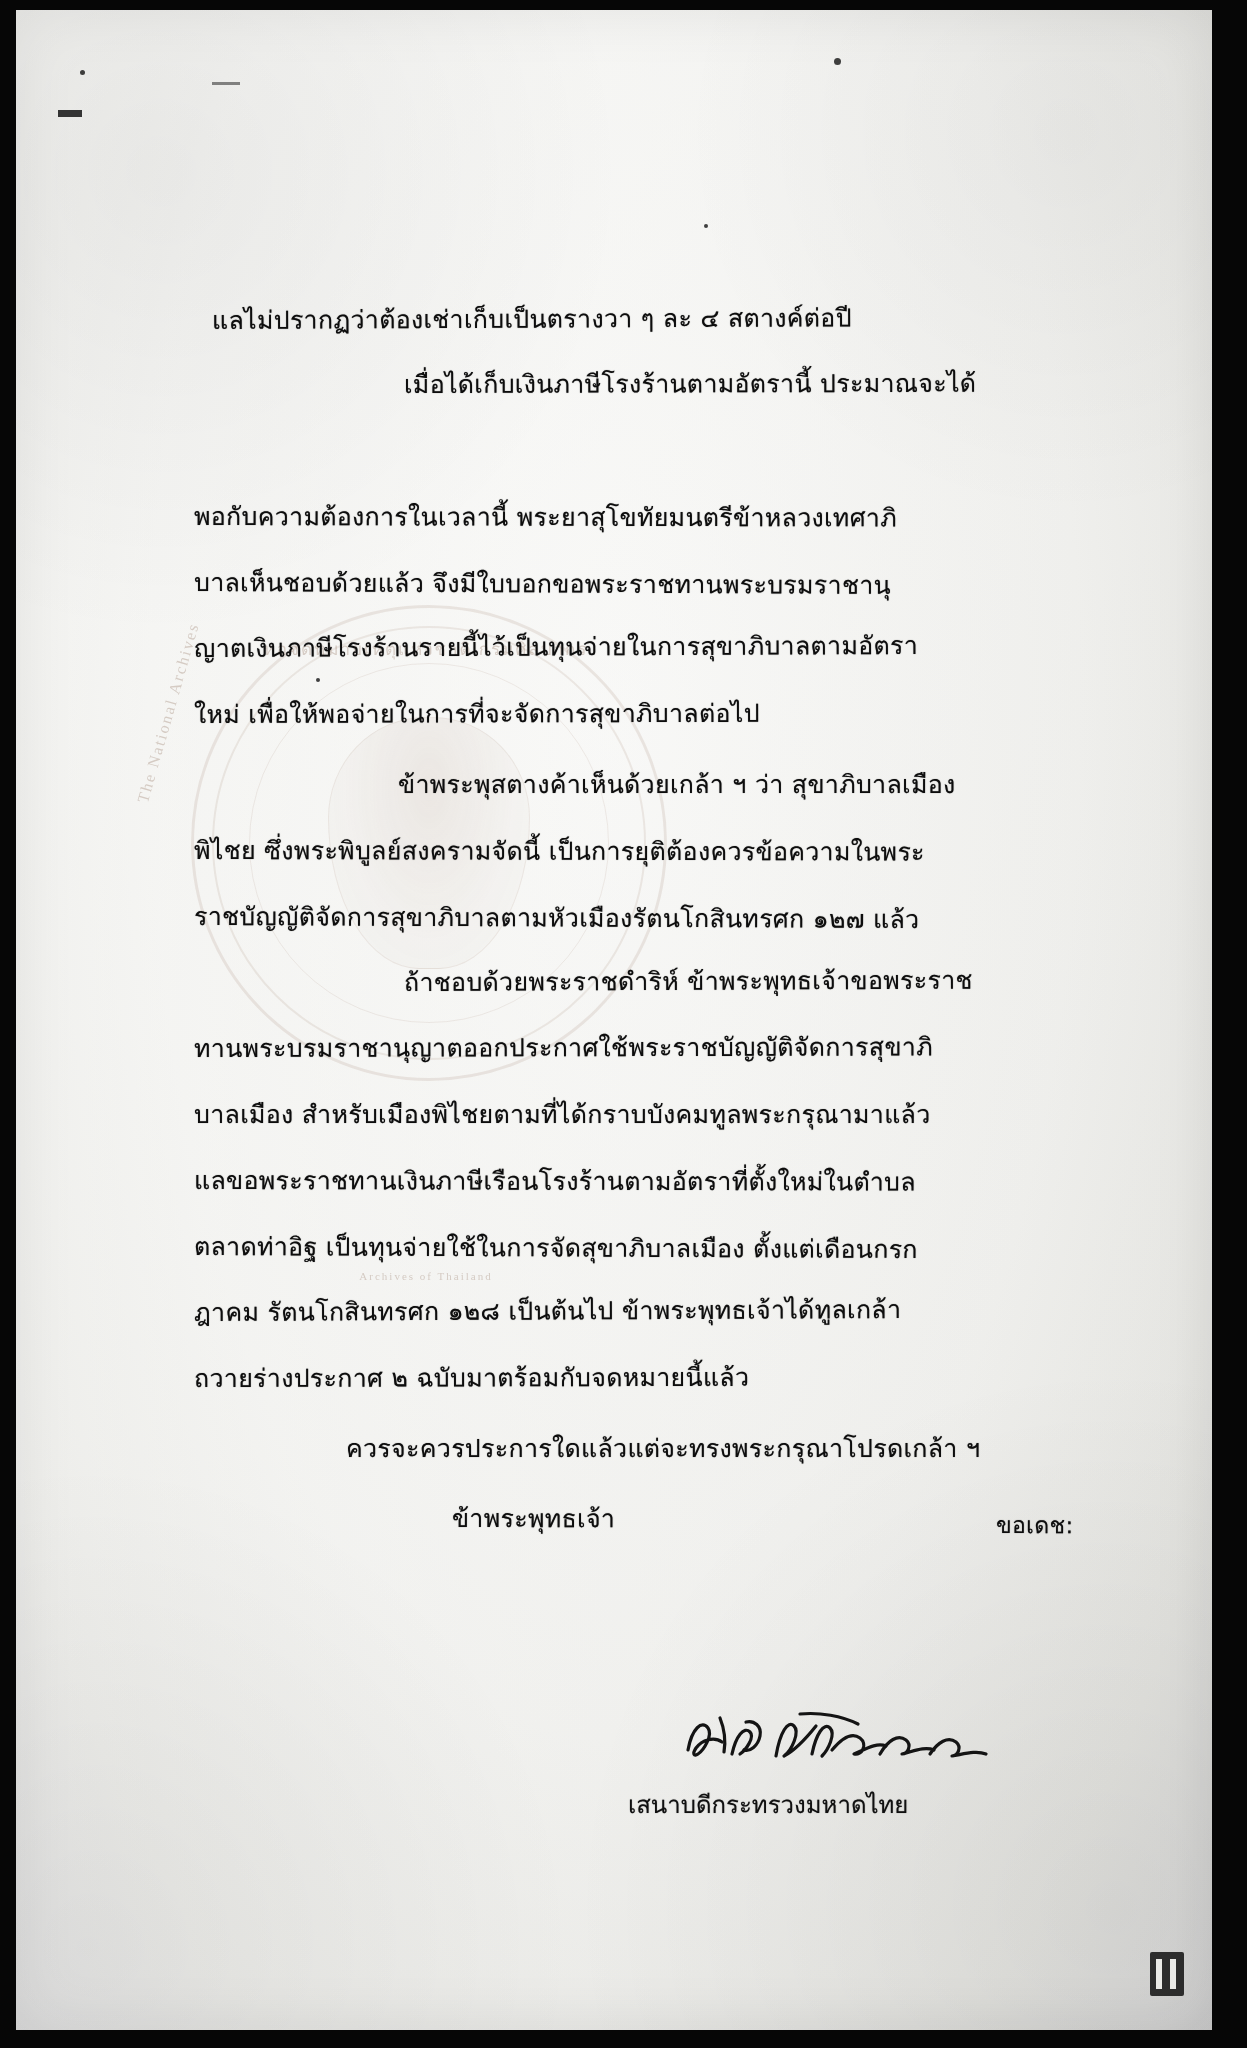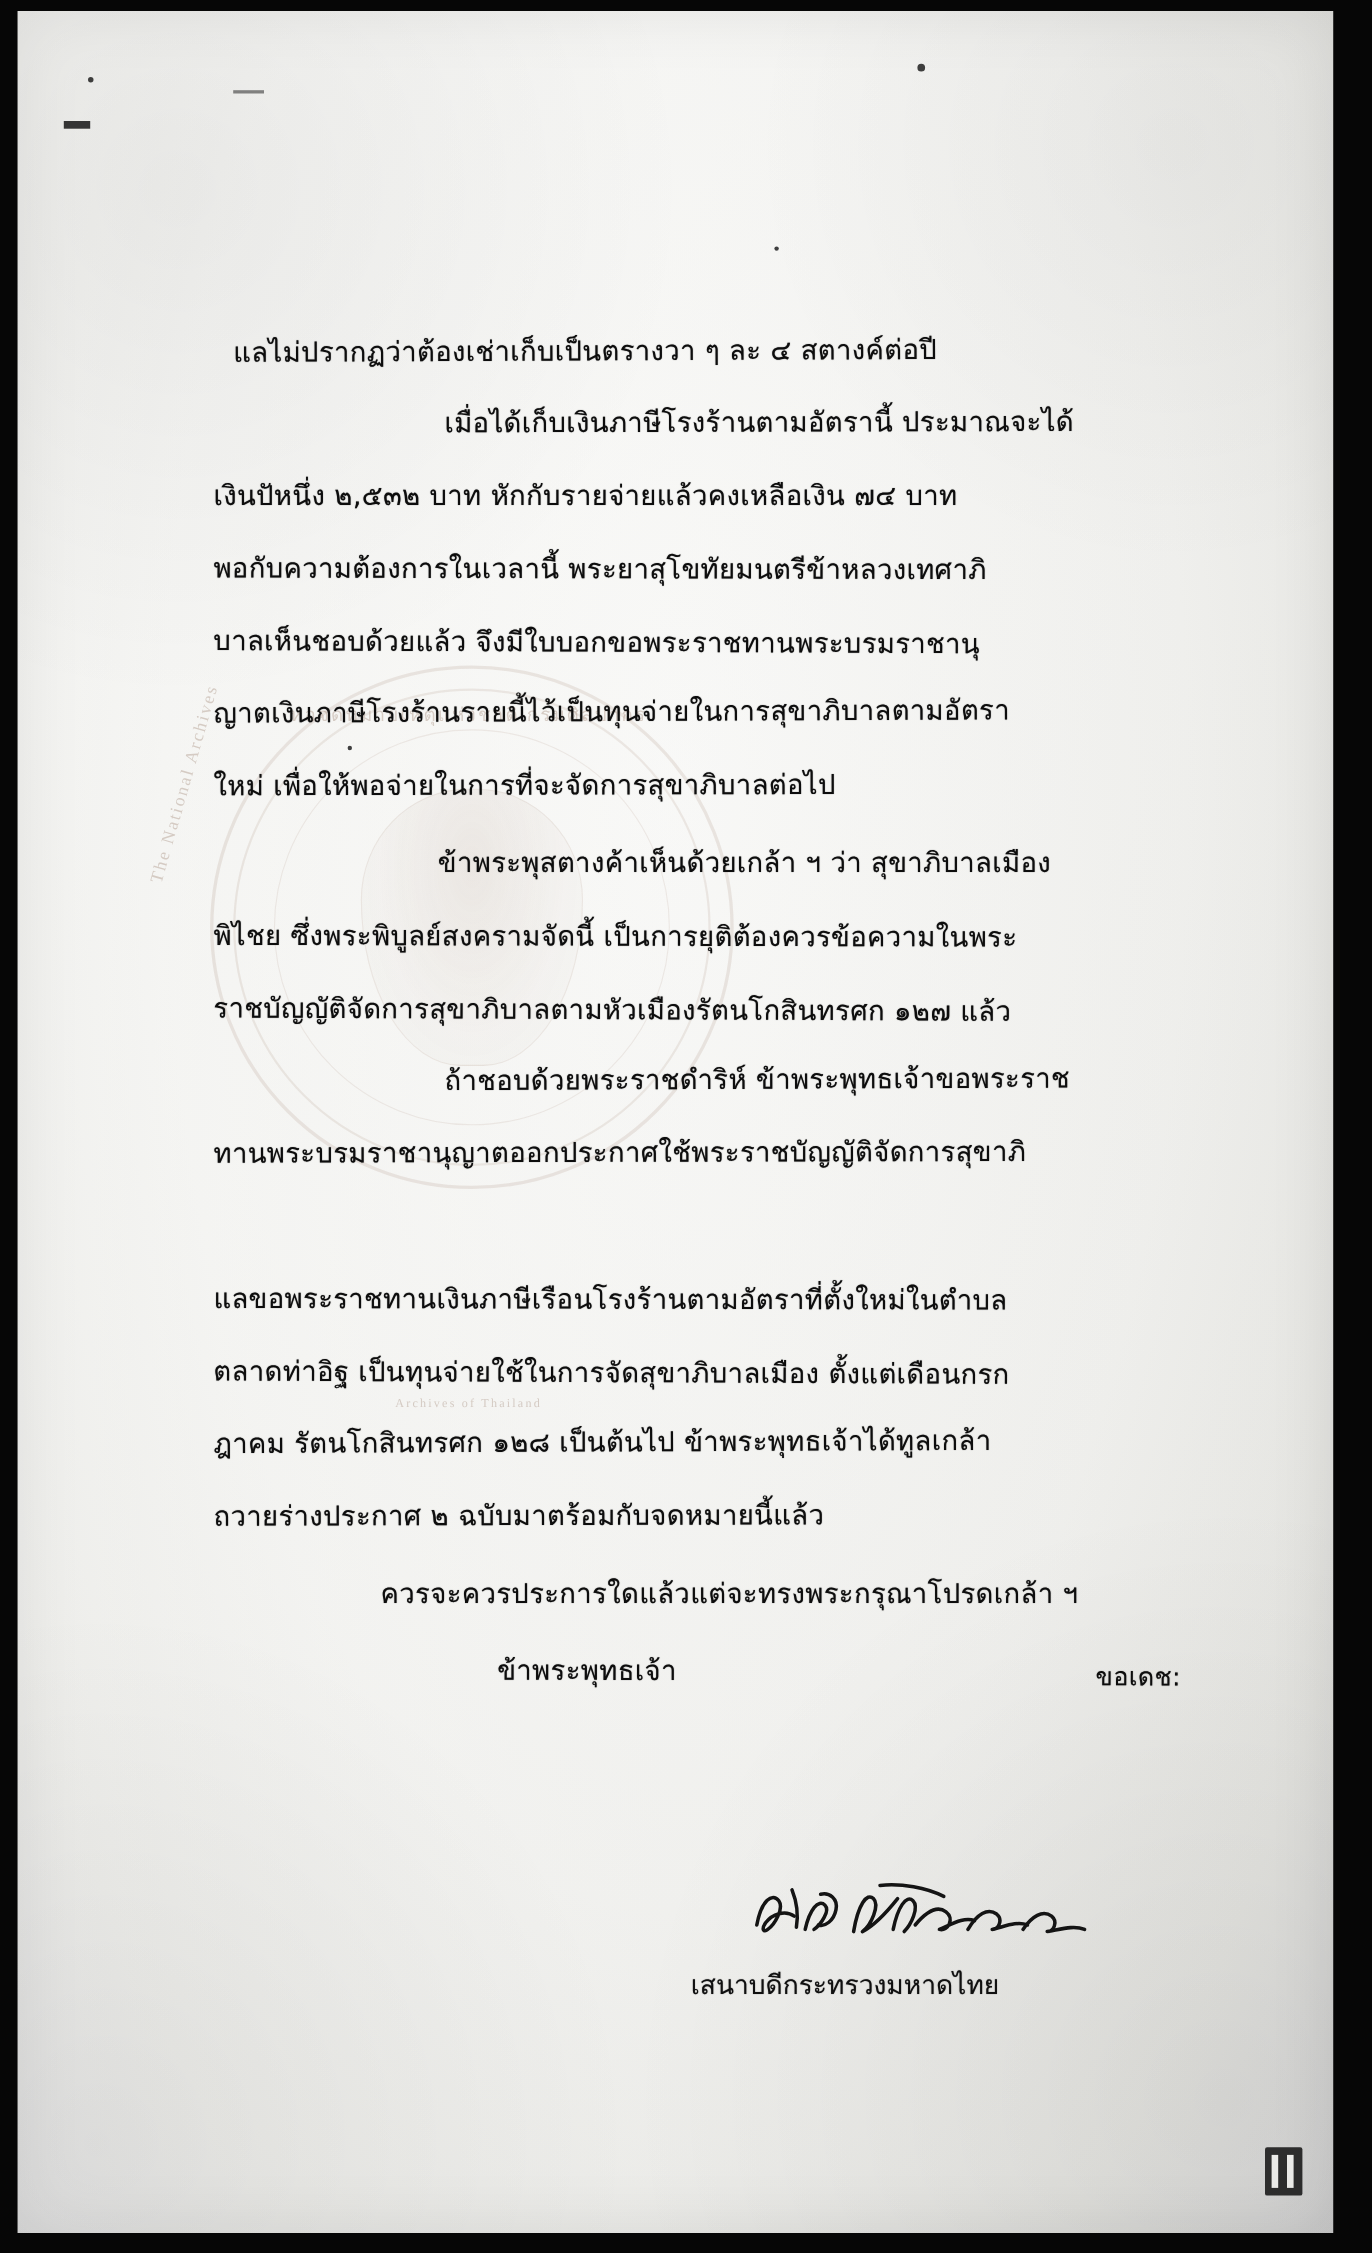--- a/index.html
+++ b/index.html
@@ -201,30 +201,30 @@
       <div class="ring3"></div>
       <div class="crest"></div>
     </div>
     <div class="wm-text wm-top">หอจดหมายเหตุแห่งชาติ กรมศิลปากร</div>
     <div class="wm-text wm-left">The National Archives</div>
     <div class="wm-text wm-bottom">Archives of Thailand</div>
 
     <div class="doc-body" id="body-lines">
         <div class="line" style="left: 196px; top: 296px; font-size: 25px; transform: rotate(-0.24deg);">แลไม่ปรากฏว่าต้องเช่าเก็บเป็นตรางวา ๆ ละ ๔ สตางค์ต่อปี</div>
         <div class="line" style="left: 388px; top: 360px; font-size: 25px; transform: rotate(-0.12deg);">เมื่อได้เก็บเงินภาษีโรงร้านตามอัตรานี้ ประมาณจะได้</div>
-        <div class="line" style="left: 178px; top: 426px; font-size: 25px; transform: rotate(0deg);">เงินปัหนึ่ง ๒,๕๓๒ บาท หักกับรายจ่ายแล้วคงเหลือเงิน ๗๔ บาท</div>
         <div class="line" style="left: 178px; top: 492px; font-size: 25px; transform: rotate(0.12deg);">พอกับความต้องการในเวลานี้   พระยาสุโขทัยมนตรีข้าหลวงเทศาภิ</div>
         <div class="line" style="left: 178px; top: 558px; font-size: 25px; transform: rotate(0.24deg);">บาลเห็นชอบด้วยแล้ว   จึงมีใบบอกขอพระราชทานพระบรมราชานุ</div>
         <div class="line" style="left: 178px; top: 624px; font-size: 25px; transform: rotate(-0.24deg);">ญาตเงินภาษีโรงร้านรายนี้ไว้เป็นทุนจ่ายในการสุขาภิบาลตามอัตรา</div>
         <div class="line" style="left: 178px; top: 690px; font-size: 25px; transform: rotate(-0.12deg);">ใหม่ เพื่อให้พอจ่ายในการที่จะจัดการสุขาภิบาลต่อไป</div>
         <div class="line" style="left: 382px; top: 760px; font-size: 25px; transform: rotate(0deg);">ข้าพระพุสตางค้าเห็นด้วยเกล้า ฯ ว่า สุขาภิบาลเมือง</div>
         <div class="line" style="left: 178px; top: 826px; font-size: 25px; transform: rotate(0.12deg);">พิไชย ซึ่งพระพิบูลย์สงครามจัดนี้ เป็นการยุติต้องควรข้อความในพระ</div>
         <div class="line" style="left: 178px; top: 892px; font-size: 25px; transform: rotate(0.24deg);">ราชบัญญัติจัดการสุขาภิบาลตามหัวเมืองรัตนโกสินทรศก ๑๒๗ แล้ว</div>
         <div class="line" style="left: 388px; top: 958px; font-size: 25px; transform: rotate(-0.24deg);">ถ้าชอบด้วยพระราชดำริห์   ข้าพระพุทธเจ้าขอพระราช</div>
         <div class="line" style="left: 178px; top: 1024px; font-size: 25px; transform: rotate(-0.12deg);">ทานพระบรมราชานุญาตออกประกาศใช้พระราชบัญญัติจัดการสุขาภิ</div>
+        <div class="line" style="left: 178px; top: 1090px; font-size: 25px; transform: rotate(0deg);">บาลเมือง สำหรับเมืองพิไชยตามที่ได้กราบบังคมทูลพระกรุณามาแล้ว</div>
         <div class="line" style="left: 178px; top: 1156px; font-size: 25px; transform: rotate(0.12deg);">แลขอพระราชทานเงินภาษีเรือนโรงร้านตามอัตราที่ตั้งใหม่ในตำบล</div>
         <div class="line" style="left: 178px; top: 1222px; font-size: 25px; transform: rotate(0.24deg);">ตลาดท่าอิฐ เป็นทุนจ่ายใช้ในการจัดสุขาภิบาลเมือง ตั้งแต่เดือนกรก</div>
         <div class="line" style="left: 178px; top: 1288px; font-size: 25px; transform: rotate(-0.24deg);">ฎาคม รัตนโกสินทรศก ๑๒๘ เป็นต้นไป   ข้าพระพุทธเจ้าได้ทูลเกล้า</div>
         <div class="line" style="left: 178px; top: 1354px; font-size: 25px; transform: rotate(-0.12deg);">ถวายร่างประกาศ ๒ ฉบับมาตร้อมกับจดหมายนี้แล้ว</div>
         <div class="line" style="left: 330px; top: 1424px; font-size: 25px; transform: rotate(0deg);">ควรจะควรประการใดแล้วแต่จะทรงพระกรุณาโปรดเกล้า ฯ</div>
         <div class="line" style="left: 436px; top: 1494px; font-size: 25px; transform: rotate(0.12deg); text-align: right;">ข้าพระพุทธเจ้า</div>
         <div class="line" style="left: 980px; top: 1500px; font-size: 23px; transform: rotate(0.24deg);">ขอเดช:</div>
       </div>
 
     <svg class="signature" viewBox="0 0 330 62">

